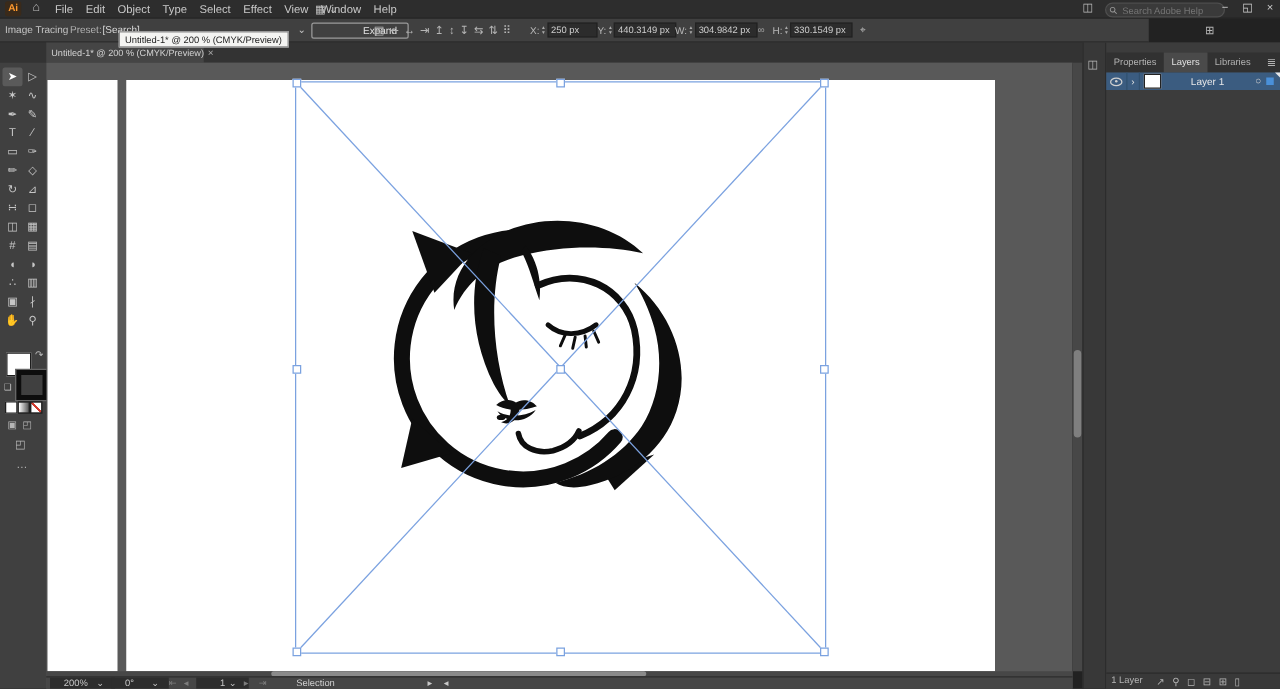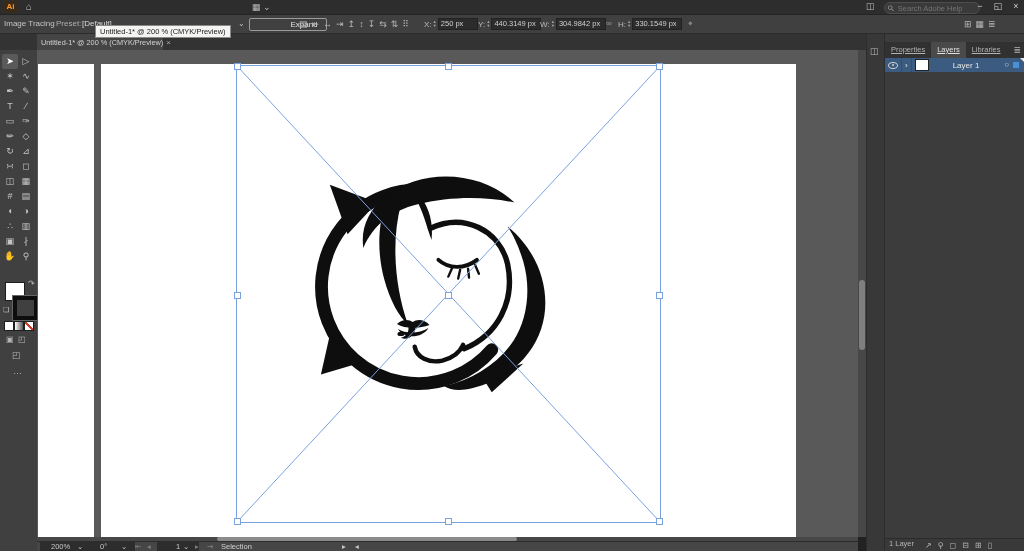--- a/index.html
+++ b/index.html
@@ -16,21 +16,21 @@
   .menus span{cursor:default;}
   .ws-ic{left:252px;top:0;font-size:9px;line-height:14px;color:#bbb;}
   .win-arr-ic{left:866px;top:1px;font-size:9px;color:#bbb;}
   #search-box{left:884px;top:2px;width:88px;height:10px;background:#3a3a3a;border:1px solid #4e4e4e;
               border-radius:6px;display:flex;align-items:center;padding:0 3px;gap:2px;}
   #search-box .mag{font-size:8px;color:#9a9a9a;transform:rotate(-45deg);display:inline-block;}
   #search-box input{background:transparent;border:0;outline:0;color:#9a9a9a;font-size:7.5px;width:70px;
               font-family:Liberation Sans, sans-serif;}
   .winbtn{top:0;width:16px;height:13px;text-align:center;line-height:13px;font-size:9px;color:#cfcfcf;}
   
-  #controlbar{left:0;top:15px;width:1024px;height:18px;background:#404040;border-bottom:1px solid #2b2b2b;
+  #controlbar{left:0;top:15px;width:919px;height:18px;background:#404040;border-bottom:1px solid #2b2b2b;
               font-size:8px;color:#c4c4c4;}
   .cb{top:0;height:18px;line-height:18px;}
   .expand-btn{left:249px;top:3px;width:44px;height:11px;border:1px solid #9a9a9a;border-radius:2px;
               text-align:center;line-height:11px;font-size:8px;color:#e2e2e2;padding-left:32px;}
   .cicon{display:inline-block;margin:0 2px;font-size:9px;color:#b5b5b5;line-height:18px;}
   #cb-left-icons{left:297px;top:0;}
   #cb-right-icons{left:962px;top:0;}
   .fld{display:flex;align-items:center;gap:2px;}
   .fld .lab{color:#b8b8b8;}
   .stepper{display:inline-flex;flex-direction:column;font-size:4.5px;line-height:4px;color:#aaa;}
@@ -80,21 +80,21 @@
   .sb{top:0;height:10px;line-height:10px;}
   .sb-field{background:#2d2d2d;padding:0 11px;height:9px;line-height:9px;}
   .dim{color:#7c7c7c;}
   
   #dockcol{left:866px;top:34px;width:18px;height:517px;background:#383838;border-left:1px solid #2c2c2c;}
   .dock-ic{left:3px;top:12px;font-size:9px;color:#b8b8b8;}
   
   #panel{left:884px;top:34px;width:140px;height:517px;background:#3c3c3c;border-left:1px solid #2c2c2c;}
   #panel-tabs{left:0;top:8px;width:140px;height:16px;background:#313131;display:flex;align-items:center;
               font-size:7.5px;color:#b2b2b2;}
-  .ptab{padding:0 6px;height:16px;line-height:16px;text-decoration:underline;}
+  .ptab{padding:0 6px;height:16px;line-height:16px;}
   .ptab.active{background:#4a4a4a;color:#e0e0e0;}
   .pmenu{position:absolute;right:4px;top:0;height:16px;line-height:16px;font-size:9px;color:#b2b2b2;}
   #layer-row{left:0;top:24px;width:140px;height:14px;background:#3b5c80;display:flex;align-items:center;
              font-size:8px;color:#e8e8e8;}
   #layer-row .cell{height:14px;display:flex;align-items:center;border-right:1px solid #31506f;padding:0 3px;}
   .eye{width:8px;height:5px;border:1px solid #d0d0d0;border-radius:50%;position:relative;}
   .eye::after{content:"";position:absolute;left:2.5px;top:1px;width:2px;height:2px;background:#d0d0d0;border-radius:50%;}
   .thumbq{width:12px;height:10px;background:#fff;border:1px solid #222;}
   .fold{position:absolute;right:0;top:0;width:0;height:0;border-top:5px solid #e8e8e8;border-left:5px solid transparent;}
   .target{position:absolute;right:16px;font-size:8px;color:#cfcfcf;line-height:14px;}
@@ -105,38 +105,49 @@
   #panel-footer .cicon{font-size:8px;margin:0 3px;line-height:13px;}
 </style>
 </head>
 <body>
 
 <div id="app">
 
   <div id="menubar" class="abs">
     <div class="abs ai-logo">Ai</div>
     <div class="abs home-ic">⌂</div>
+    <div class="abs menus">
+      <span>File</span>
+      <span>Edit</span>
+      <span>Object</span>
+      <span>Type</span>
+      <span>Select</span>
+      <span>Effect</span>
+      <span>View</span>
+      <span>Window</span>
+      <span>Help</span>
+    </div>
     <div class="abs ws-ic">
       <span>▦</span>
       <span>⌄</span>
     </div>
     <div class="abs win-arr-ic">◫</div>
     <div id="search-box" class="abs">
       <span class="mag">⚲</span>
       <input placeholder="Search Adobe Help" style="">
     </div>
     <div class="abs winbtn" style="left:972px">−</div>
     <div class="abs winbtn" style="left:990px">◱</div>
     <div class="abs winbtn" style="left:1008px">×</div>
   </div>
 
   <div id="controlbar" class="abs">
     <span class="abs cb" style="left:4px">Image Tracing</span>
     <span class="abs cb" style="left:56px;color:#b0b0b0">Preset:</span>
-    <span class="abs cb" style="left:82px;color:#dadada">[Default]</span>
+    <span class="abs cb" style="left:82px;color:#dadada">[Search]</span>
     <span class="abs cb" style="left:238px">⌄</span>
     <div class="abs expand-btn">Expand</div>
     <div id="cb-left-icons" class="abs"><span class="cicon">▤</span><span class="cicon">⇤</span><span class="cicon">↔</span><span class="cicon">⇥</span><span class="cicon">↥</span><span class="cicon">↕</span><span class="cicon">↧</span><span class="cicon">⇆</span><span class="cicon">⇅</span><span class="cicon">⠿</span></div>
 
     <div class="abs fld" style="left:424px;top:3px">
       <span class="lab">X:</span>
       <span class="stepper">
           <span>▴</span>
           <span>▾</span>
         </span>
@@ -289,21 +300,21 @@
       <span class="abs sb sb-field" style="left:3px;width:30px">200%</span>
       <span class="abs sb" style="left:40px">⌄</span>
       <span class="abs sb sb-field" style="left:52px;width:24px">0°</span>
       <span class="abs sb" style="left:84px">⌄</span>
       <span class="abs sb dim" style="left:98px">⇤</span>
       <span class="abs sb dim" style="left:110px">◂</span>
       <span class="abs sb sb-field" style="left:120px;width:20px;text-align:center">1</span>
       <span class="abs sb" style="left:146px">⌄</span>
       <span class="abs sb dim" style="left:158px">▸</span>
       <span class="abs sb dim" style="left:170px">⇥</span>
-      <span class="abs sb" style="left:184px;color:#d0d0d0">Selection</span>
+      <span class="abs sb" style="left:200px;color:#d0d0d0">Selection</span>
       <span class="abs sb" style="left:305px">▸</span>
       <span class="abs sb" style="left:318px">◂</span>
     </div>
   </div>
 
   <div id="vscroll" class="abs">
     <div class="abs thumb"></div>
   </div>
 
   <div id="dockcol" class="abs">

